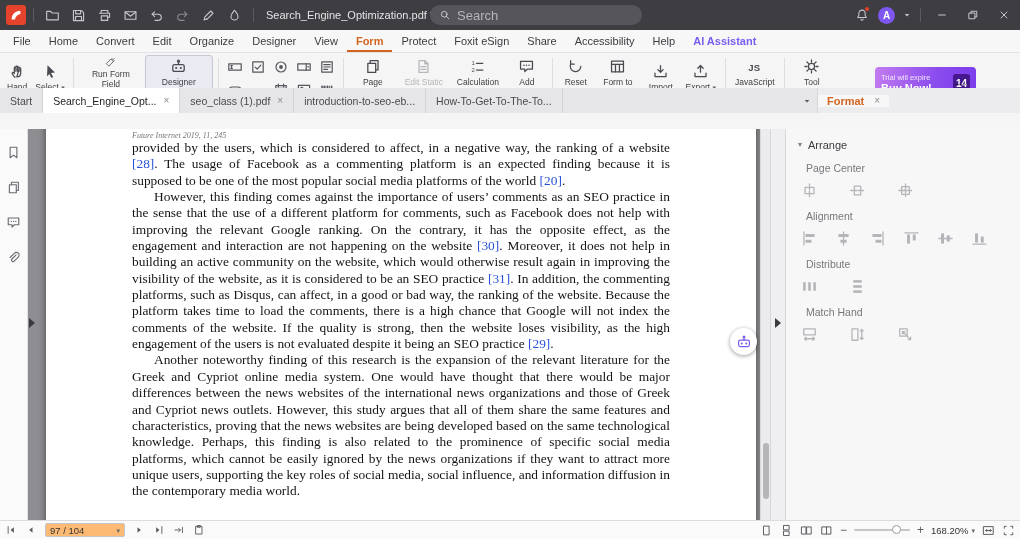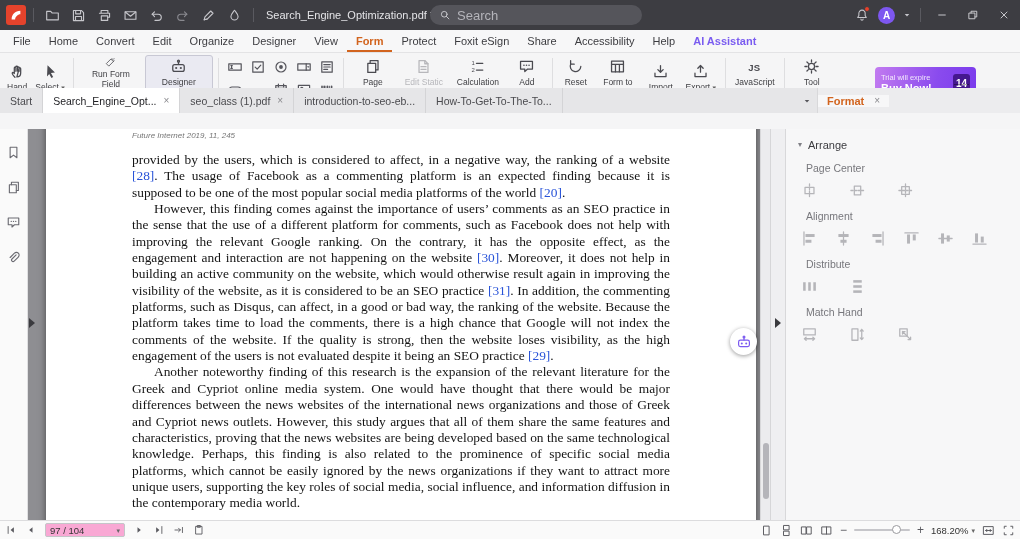--- a/index.html
+++ b/index.html
@@ -57,21 +57,21 @@
   .fmt-head{width:203px;background:#ececee;border-left:1px solid #d8d8da;display:flex;align-items:center}
   .fmt-tab{background:#f7f7f8;padding:0 9px;display:flex;align-items:center;gap:10px;font-size:11px;color:#d2641e;font-weight:bold}
   .fmt-tab .tx{font-weight:normal}
 
   
   .main{position:absolute;top:129px;left:0;right:0;bottom:19px;display:flex}
   .sidebar{width:28px;background:#fafafa;border-right:1px solid #e0e0e2;display:flex;flex-direction:column;align-items:center;padding-top:12px;gap:13px;color:#6b6b72;flex:0 0 auto}
   .sbtn{width:22px;height:22px;display:flex;align-items:center;justify-content:center;border-radius:3px}
   .docarea{flex:1;position:relative;background:#8e8e92;overflow:hidden}
   .page{position:absolute;left:18px;top:-16px;width:710px;height:470px;background:#fff;box-shadow:0 1px 7px rgba(0,0,0,.5);padding:18px 86px 0 86px}
-  .pg-head{font-family:Liberation Sans, sans-serif;font-style:italic;font-size:8px;color:#777;height:9px;overflow:hidden;margin-bottom:12px}
+  .pg-head{font-family:Liberation Serif, serif;font-style:italic;font-size:8px;color:#777;height:9px;overflow:hidden;}
   .para{font-family:"Liberation Serif",serif;font-size:13.4px;line-height:16.35px;text-align:justify;color:#141414}
   .para.ind{text-indent:22px}
   .cite{color:#2853d8}
   .scrollbar{position:absolute;right:0;top:0;bottom:0;width:10px;background:#ececee;border-left:1px solid #d8d8da}
   .thumb{position:absolute;left:2px;width:6px;border-radius:3px;background:#b5b5ba;top:314px;height:56px}
   .ai-fab{position:absolute;right:13px;top:199px;width:27px;height:27px;border-radius:50%;background:#fff;box-shadow:0 1px 4px rgba(0,0,0,.4);display:flex;align-items:center;justify-content:center;color:#7b5af0}
   .collapse-left{position:absolute;left:1px;top:189px;width:0;height:0;border-top:5px solid transparent;border-bottom:5px solid transparent;border-left:6px solid #3a3a3e}
   .strip{width:15px;background:#efeff1;border-left:1px solid #d6d6d8;position:relative;flex:0 0 auto}
   .strip-arrow{position:absolute;left:4px;top:189px;width:0;height:0;border-top:5px solid transparent;border-bottom:5px solid transparent;border-left:6px solid #3a3a3e}
 
@@ -82,21 +82,21 @@
   .fg-label{font-size:10.5px;color:#77777c;margin:11px 8px 7px}
   .fg-row{display:flex;gap:30px;color:#b5b5b9;margin-left:2px}
   .fg-row.tight{gap:16px}
   .fg-btn{width:18px;height:18px;display:flex;align-items:center;justify-content:center}
 
   
   .statusbar{position:absolute;left:0;right:0;bottom:0;height:19px;background:#fafafa;border-top:1px solid #dcdcde;display:flex;align-items:center;padding:0 5px;color:#55555a}
   .sb-left{display:flex;align-items:center;gap:8px}
   .sb-right{margin-left:auto;display:flex;align-items:center;gap:7px}
   .sbicon{display:flex;align-items:center;justify-content:center;color:#5a5a60}
-  .pagebox{display:flex;align-items:center;justify-content:space-between;width:80px;height:14px;background:#f9a8d4;border:1px solid #c5c5c9;border-radius:2px;padding:0 4px;font-size:9.5px;color:#333}
+  .pagebox{display:flex;align-items:center;justify-content:space-between;width:80px;height:14px;background:#fdba74;border:1px solid #c5c5c9;border-radius:2px;padding:0 4px;font-size:9.5px;color:#333}
   .slider{width:56px;height:2px;background:#c6c6ca;position:relative;border-radius:1px}
   .knob{position:absolute;top:-4px;left:38px;width:9px;height:9px;border-radius:50%;background:#fff;border:1px solid #9a9a9e}
   .zoombox{display:flex;align-items:center;gap:3px;font-size:9.5px;color:#333}
   .pm{font-size:12px;color:#5a5a60;line-height:1}
 </style>
 </head>
 <body>
 
 <svg style="position:absolute;width:0;height:0" aria-hidden="true">
     <defs>

